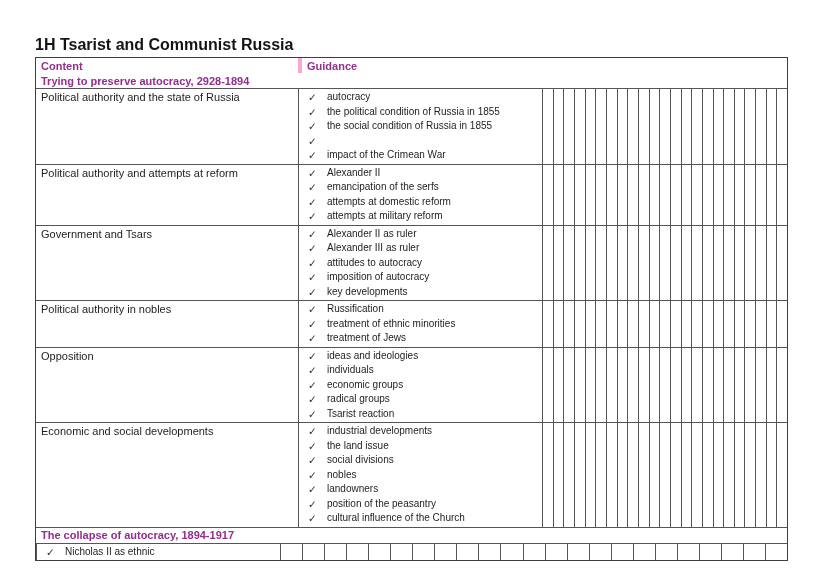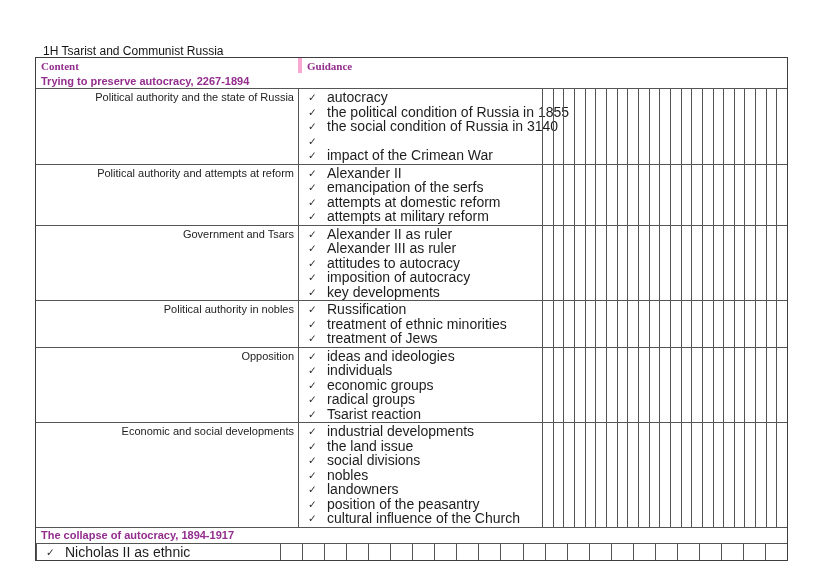--- a/index.html
+++ b/index.html
@@ -1,86 +1,86 @@
 <!DOCTYPE html>
 <html><head>
 <meta charset="utf-8">
 <style>
   html,body { margin:0; padding:0; }
   body {
     width:828px; height:586px; background:#ffffff; overflow:hidden;
     font-family:"Liberation Sans", sans-serif; color:#1d1d1d; position:relative;
   }
   .title {
-    position:absolute; left:35px; top:36px; margin:8px;
-    font-size:12px; font-weight:400; color:#141414;
+    position:absolute; left:35px; top:36px; margin:0;
+    font-size:16px; font-weight:700; color:#141414;
   }
   .table {
     position:absolute; left:35px; top:57px; width:753px;
     border:1.5px solid #3e3e3e; box-sizing:border-box; background:#fff;
   }
   .row { display:flex; border-top:1px solid #555; align-items:stretch; }
   .row:first-child { border-top:none; }
-  .hrow { height:15px;font-family:Liberation Serif, serif; }
+  .hrow { height:15px; }
   .srow { height:15px; }
   .cell { box-sizing:border-box; }
   .content-col { width:262px; flex:none; padding:1px 4px 1px 5px; }
   .guidance-col { width:244px; flex:none; border-left:1px solid #555; }
   .rest-col { flex:1; border-left:4px solid #f9a8d4; }
   .header-cell {
     color:#932d8e; font-weight:700; font-size:11px;
     display:flex; align-items:center; padding-left:5px;
   }
   .section-cell {
     flex:1; color:#932d8e; font-weight:700; font-size:11px;
     display:flex; align-items:center; padding-left:5px;
   }
-  .content-text { font-size:11px; line-height:14.5px;text-align:right; }
+  .content-text { font-size:11px; line-height:14.5px; }
   .g-list { padding:1px 0; }
   .g-item { display:flex; align-items:center; height:14.5px; }
   .check {
     width:11px; margin-left:9px; margin-right:8px; flex:none;
     font-size:10.5px; color:#2d2d2d; line-height:1;
   }
-  .g-text { font-size:14px; line-height:14.5px; white-space:nowrap; }
+  .g-text { font-size:10px; line-height:14.5px; white-space:nowrap; }
   .ticks { flex:1; display:flex; }
   .tick { flex:1; border-left:1px solid #555; }
 </style>
 </head>
 <body>
 
 <div class="page">
   <h1 class="title">1H Tsarist and Communist Russia</h1>
 
   <div class="table">
     <div class="row hrow">
       <div class="cell content-col header-cell">Content</div>
       <div class="cell rest-col header-cell">Guidance</div>
     </div>
     <div id="rows">
         <div class="row srow">
-          <div class="section-cell">Trying to preserve autocracy, 2267-1894</div>
+          <div class="section-cell">Trying to preserve autocracy, 2928-1894</div>
         </div>
         <div class="row">
           <div class="cell content-col">
             <div class="content-text">Political authority and the state of Russia</div>
           </div>
           <div class="cell guidance-col">
             <div class="g-list">
               <div class="g-item">
                 <span class="check">✓</span>
                 <span class="g-text">autocracy</span>
               </div>
               <div class="g-item">
                 <span class="check">✓</span>
                 <span class="g-text">the political condition of Russia in 1855</span>
               </div>
               <div class="g-item">
                 <span class="check">✓</span>
-                <span class="g-text">the social condition of Russia in 3140</span>
+                <span class="g-text">the social condition of Russia in 1855</span>
               </div>
               <div class="g-item">
                 <span class="check">✓</span>
               </div>
               <div class="g-item">
                 <span class="check">✓</span>
                 <span class="g-text">impact of the Crimean War</span>
               </div>
             </div>
           </div>

